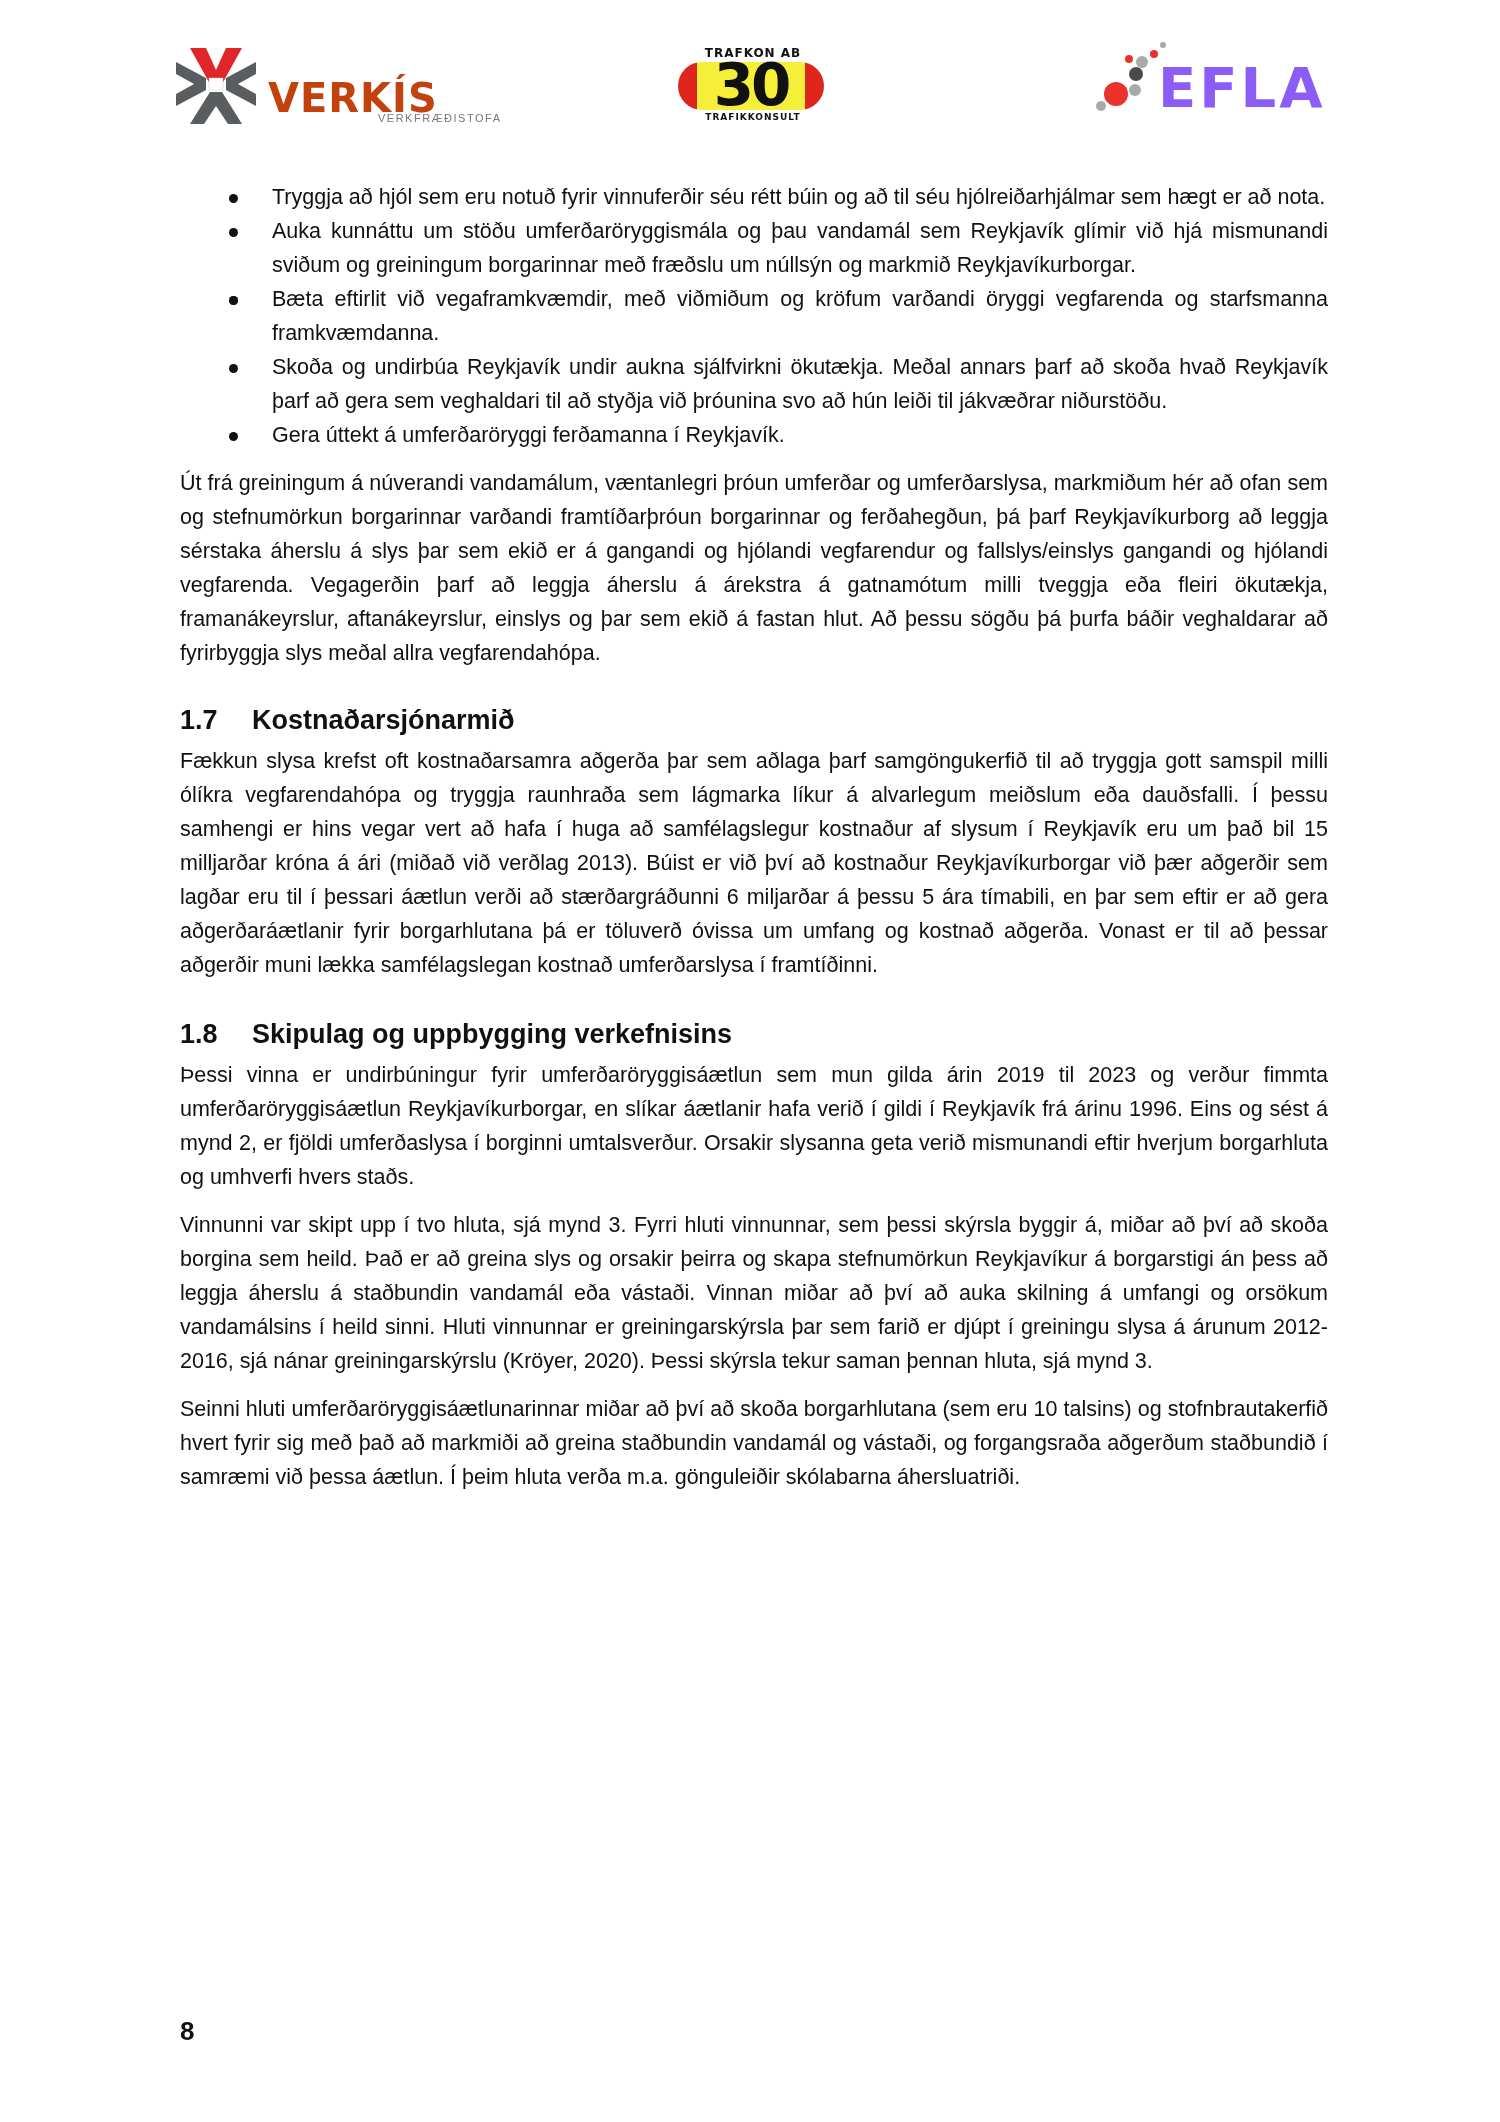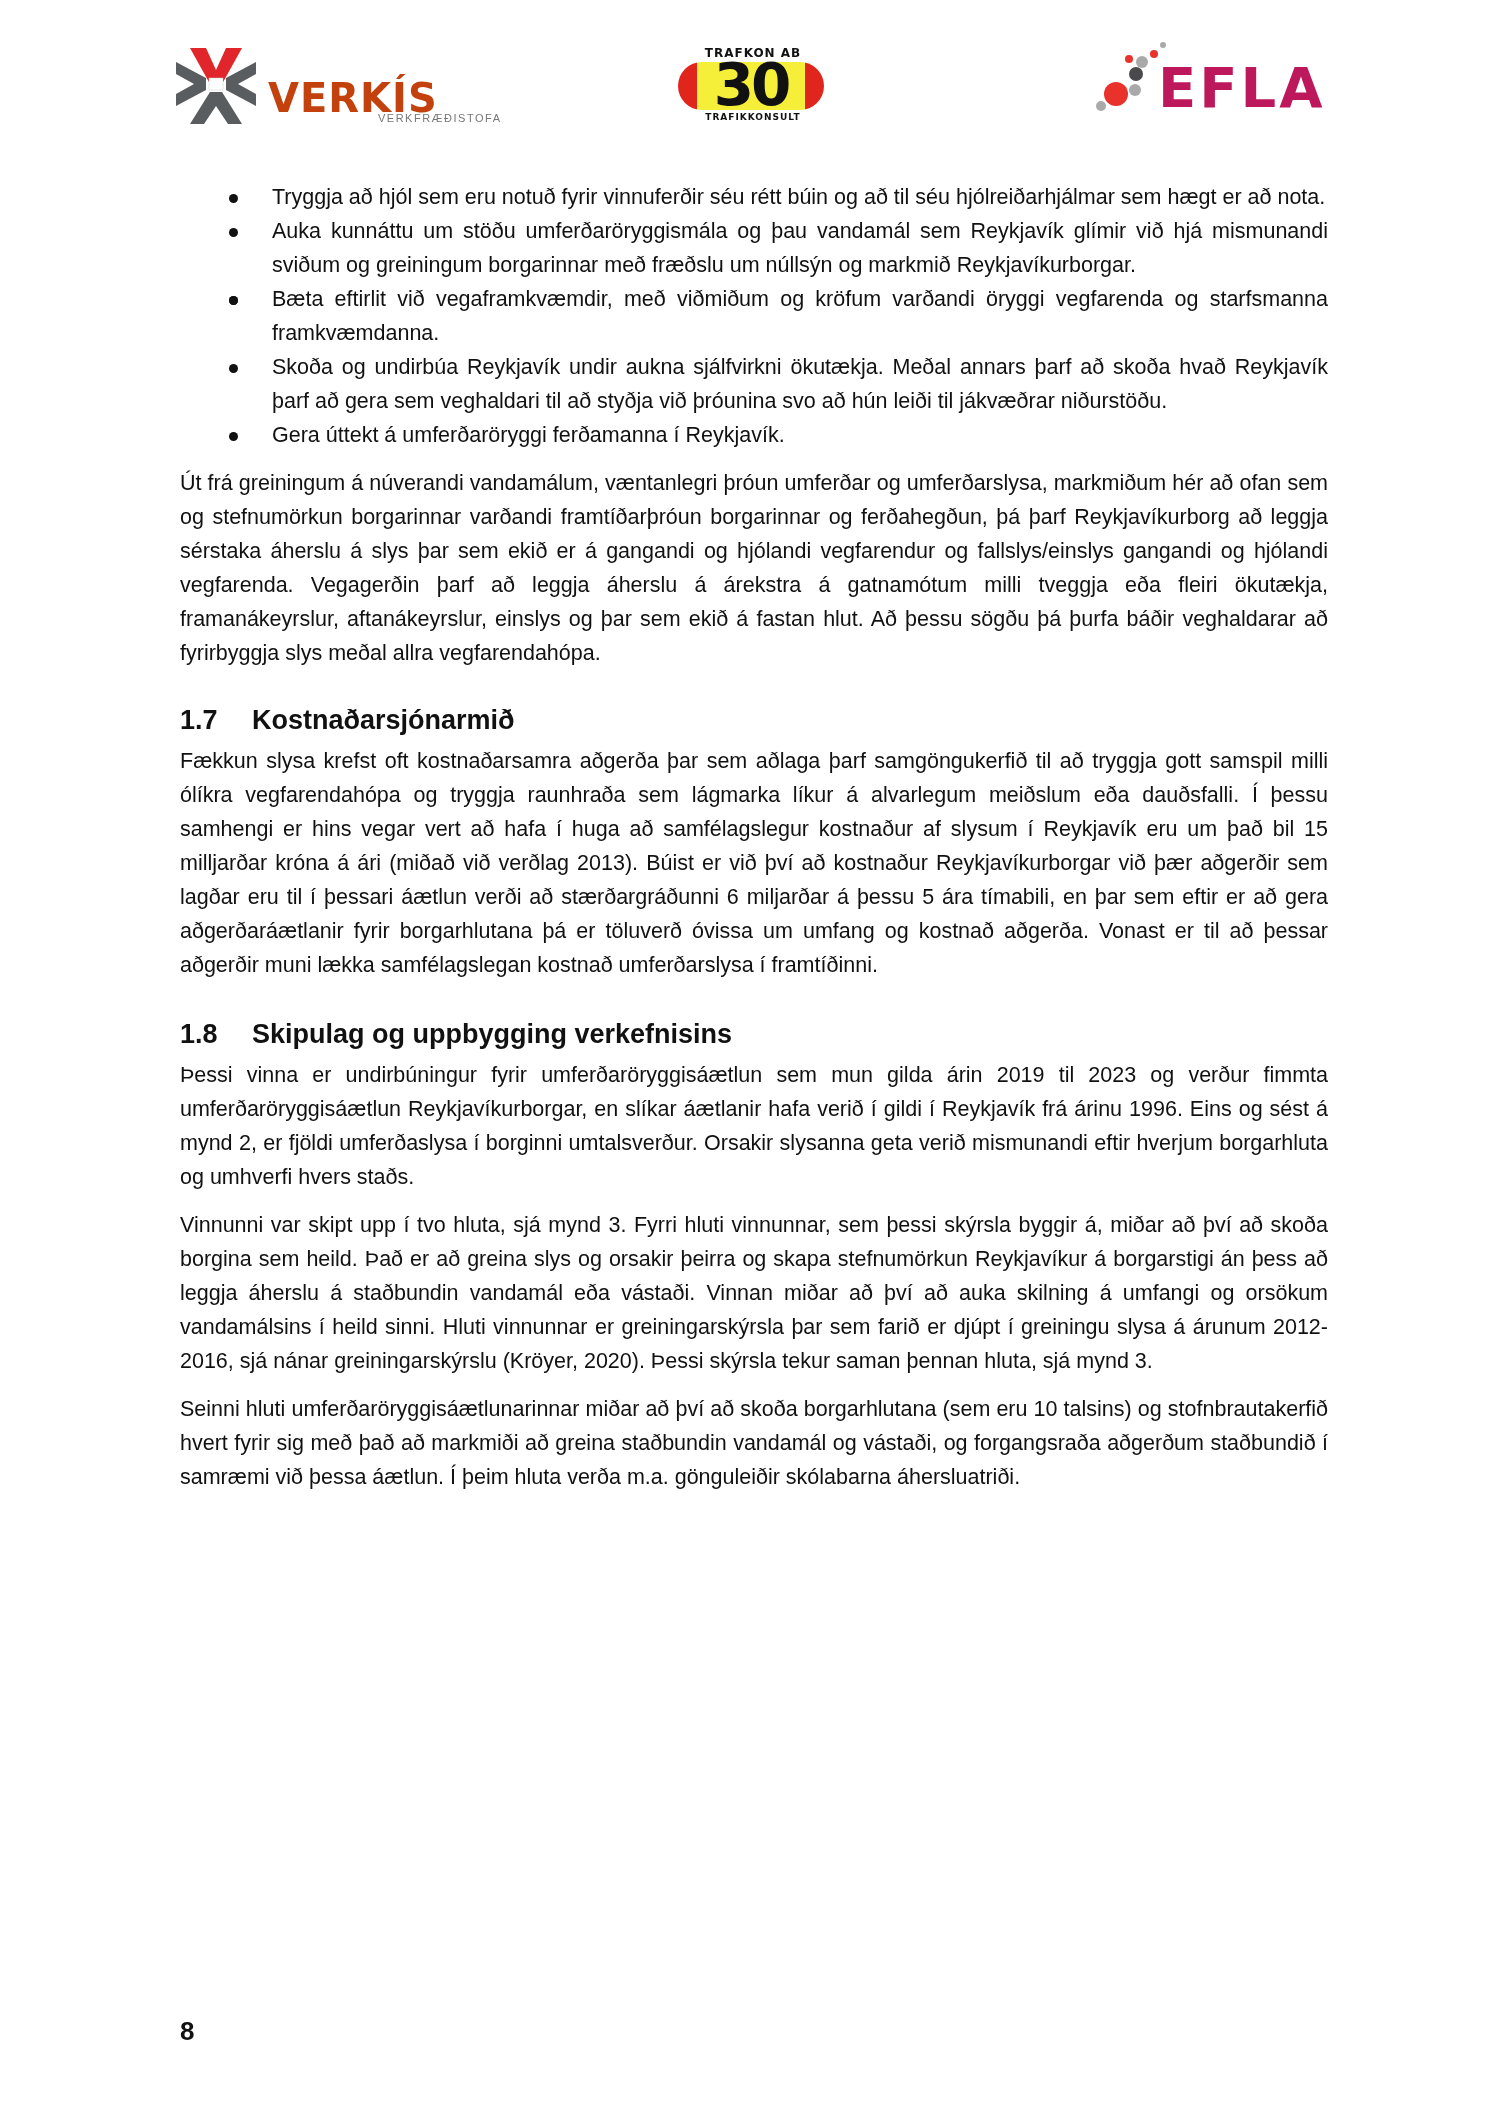--- a/index.html
+++ b/index.html
@@ -18,21 +18,21 @@
       font-family: "DejaVu Sans", sans-serif; font-weight: bold; font-size: 12px; letter-spacing: 1px; color: #111; }
     .trafkon-band { position: absolute; left: 2px; top: 20px; width: 146px; height: 48px; border-radius: 24px / 24px;
       background: linear-gradient(90deg, #e0261c 0 13%, #f5ef3a 13% 87%, #e0261c 87% 100%); }
     .trafkon-num { position: absolute; left: 0; top: 14px; width: 150px; text-align: center;
       font-family: "DejaVu Sans", sans-serif; font-weight: bold; font-size: 58px; line-height: 58px; color: #111; letter-spacing: -3px; }
     .trafkon-bottom { position: absolute; left: 10px; top: 70px; width: 134px; text-align: center;
       font-family: "DejaVu Sans", sans-serif; font-weight: bold; font-size: 9px; letter-spacing: 1px; color: #111; }
     
     .logo-efla { left: 1090px; top: 40px; width: 250px; height: 80px; }
     .efla-word { position: absolute; left: 68px; top: 16px; font-family: "DejaVu Sans", sans-serif;
-      font-weight: bold; font-size: 56px; letter-spacing: 3px; color: #be185d; line-height: 64px; }
+      font-weight: bold; font-size: 56px; letter-spacing: 3px; color: #8b5cf6; line-height: 64px; }
 
     .content { position: absolute; left: 180px; top: 180px; width: 1148px;
       font-family: "Liberation Sans", sans-serif; font-size: 21.5px; line-height: 34px; color: #111; }
     ul.bullets { list-style: none; margin: 0; padding: 0; }
     ul.bullets li { position: relative; padding-left: 92px; text-align: justify; }
     ul.bullets li .dot { position: absolute; left: 49px; top: 14px; width: 9px; height: 9px; border-radius: 50%; background: #111; }
     p { margin: 0; text-align: justify; }
     .p-gap { margin-top: 14px; }
     h2 { margin: 0; font-size: 27px; line-height: 40px; font-weight: bold; color: #111; }
     h2 .num { display: inline-block; width: 72px; }

